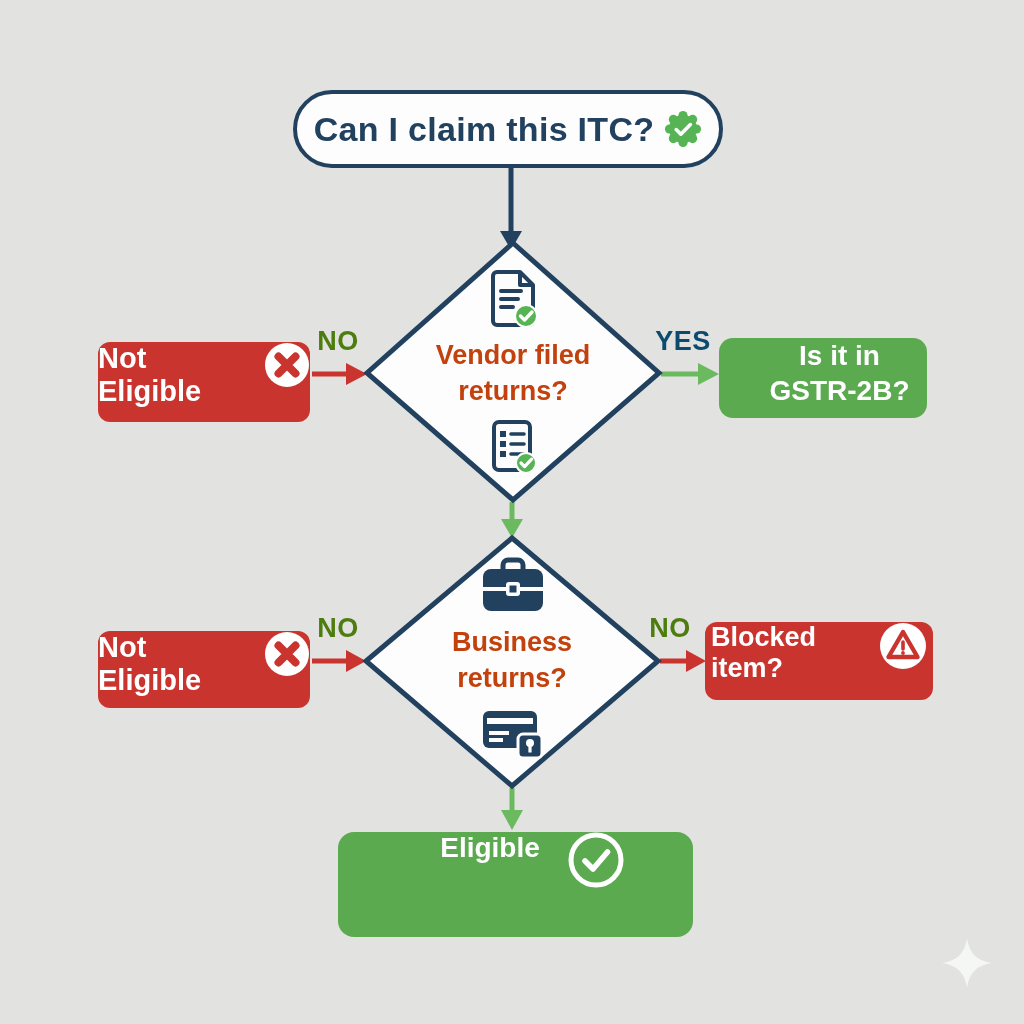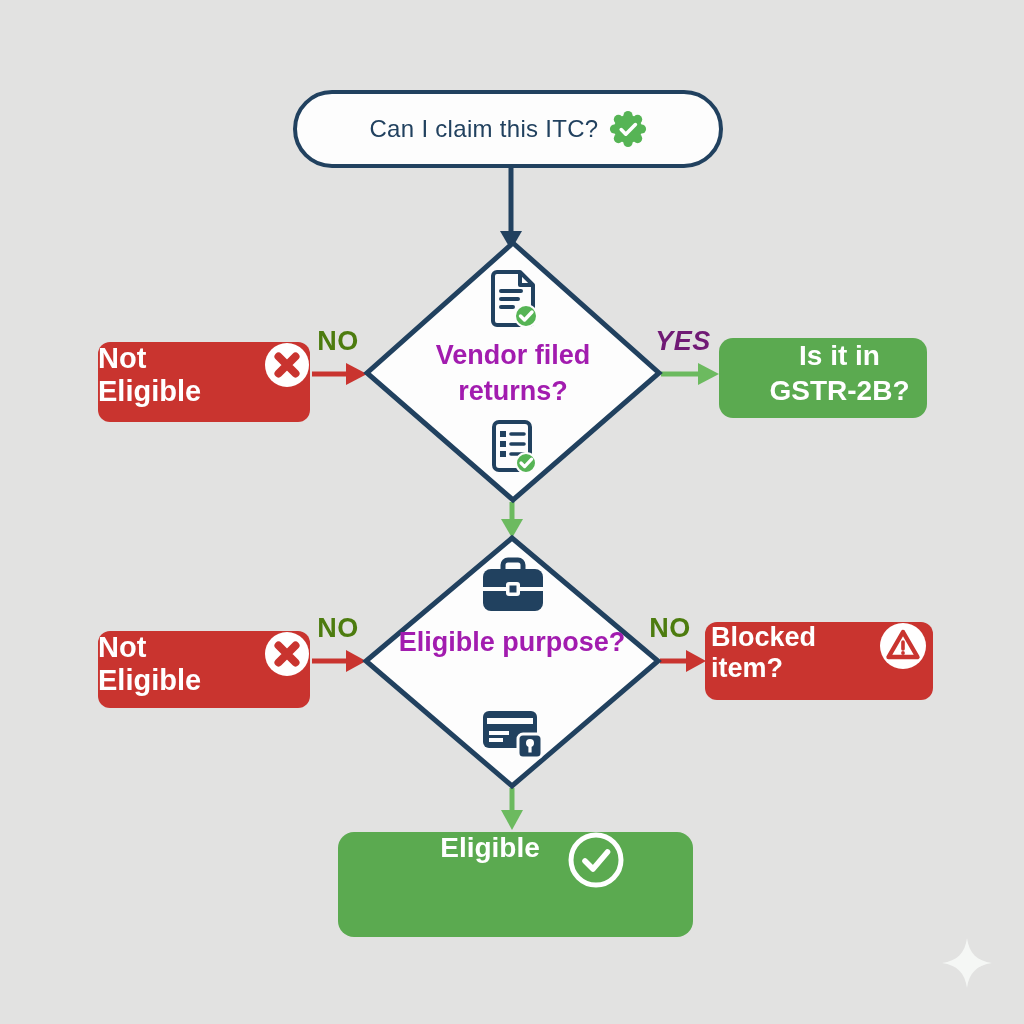--- a/index.html
+++ b/index.html
@@ -16,28 +16,28 @@
   
   .pill{
     left:293px; top:90px; width:430px; height:78px;
     background:#fdfdfd;
     border:4px solid #21415f;
     border-radius:43px;
     display:flex; align-items:center; justify-content:center;
     gap:10px; box-sizing:border-box;
   }
   .pill .pill-label{
-    color:#21415f; font-size:24px; font-weight:normal; letter-spacing:.3px;
+    color:#21415f; font-size:34px; font-weight:bold; letter-spacing:.3px;
     white-space:nowrap;
   }
 
   
   .diamond-text{
     width:230px; text-align:center;
-    color:#a21caf; font-size:27px; font-weight:bold; line-height:1.32;
+    color:#c2410c; font-size:27px; font-weight:bold; line-height:1.32;
   }
   .d1-text{left:398px; top:338px;}
   .d2-text{left:397px; top:625px;}
 
   
   .node-box{
     display:flex; align-items:flex-start; justify-content:center;
     box-sizing:border-box; color:#ffffff; font-weight:bold;
   }
   .box-red{background:#c9342f; border-radius:12px;}
@@ -48,21 +48,21 @@
   .box-gstr .box-label{width:160px;}
   .box-blocked{left:705px; top:622px; width:228px; height:78px; gap:10px; font-size:27px; padding:0 6px;}
   .box-eligible{left:338px; top:832px; width:355px; height:105px; gap:28px; font-size:28px; border-radius:16px;}
 
   
   .edge-label{
     font-size:27px; font-weight:bold; letter-spacing:.5px;
     width:60px; text-align:center;
   }
   .label-no{color:#4d7c0f;}
-  .label-yes{color:#701a75;font-style:italic;}
+  .label-yes{color:#0c4a6e;}
   .lbl-no-1{left:308px; top:326px;}
   .lbl-yes-1{left:653px; top:326px;}
   .lbl-no-2l{left:308px; top:613px;}
   .lbl-no-2r{left:640px; top:613px;}
 
   .icon{flex:0 0 auto;}
 </style>
 </head>
 <body>
 
@@ -156,21 +156,21 @@
 
   <div class="abs icon" style="left:481px; top:557px;">
     <svg width="64" height="58" viewBox="0 0 64 58">
       <rect x="22" y="3" width="20" height="16" rx="5" fill="none" stroke="#21415f" stroke-width="5"></rect>
       <rect x="2" y="12" width="60" height="42" rx="8" fill="#21415f"></rect>
       <rect x="2" y="30" width="60" height="4" fill="#fdfdfd"></rect>
       <rect x="25" y="25" width="14" height="14" rx="3" fill="#fdfdfd"></rect>
       <rect x="28.5" y="28.5" width="7" height="7" fill="#21415f"></rect>
     </svg>
   </div>
-  <div class="abs diamond-text d2-text">Eligible purpose?</div>
+  <div class="abs diamond-text d2-text">Business returns?</div>
   <div class="abs icon" style="left:482px; top:707px;">
     <svg width="64" height="54" viewBox="0 0 64 54">
       <rect x="1" y="4" width="54" height="37" rx="6" fill="#21415f"></rect>
       <rect x="5" y="11" width="46" height="6" fill="#fdfdfd"></rect>
       <rect x="7" y="24" width="20" height="4" fill="#fdfdfd"></rect>
       <rect x="7" y="31" width="14" height="4" fill="#fdfdfd"></rect>
       <rect x="36" y="27" width="24" height="24" rx="5" fill="#21415f" stroke="#fdfdfd" stroke-width="3"></rect>
       <circle cx="48" cy="36" r="4" fill="#ffffff"></circle>
       <rect x="46.4" y="38" width="3.2" height="7.5" fill="#ffffff"></rect>
     </svg>

